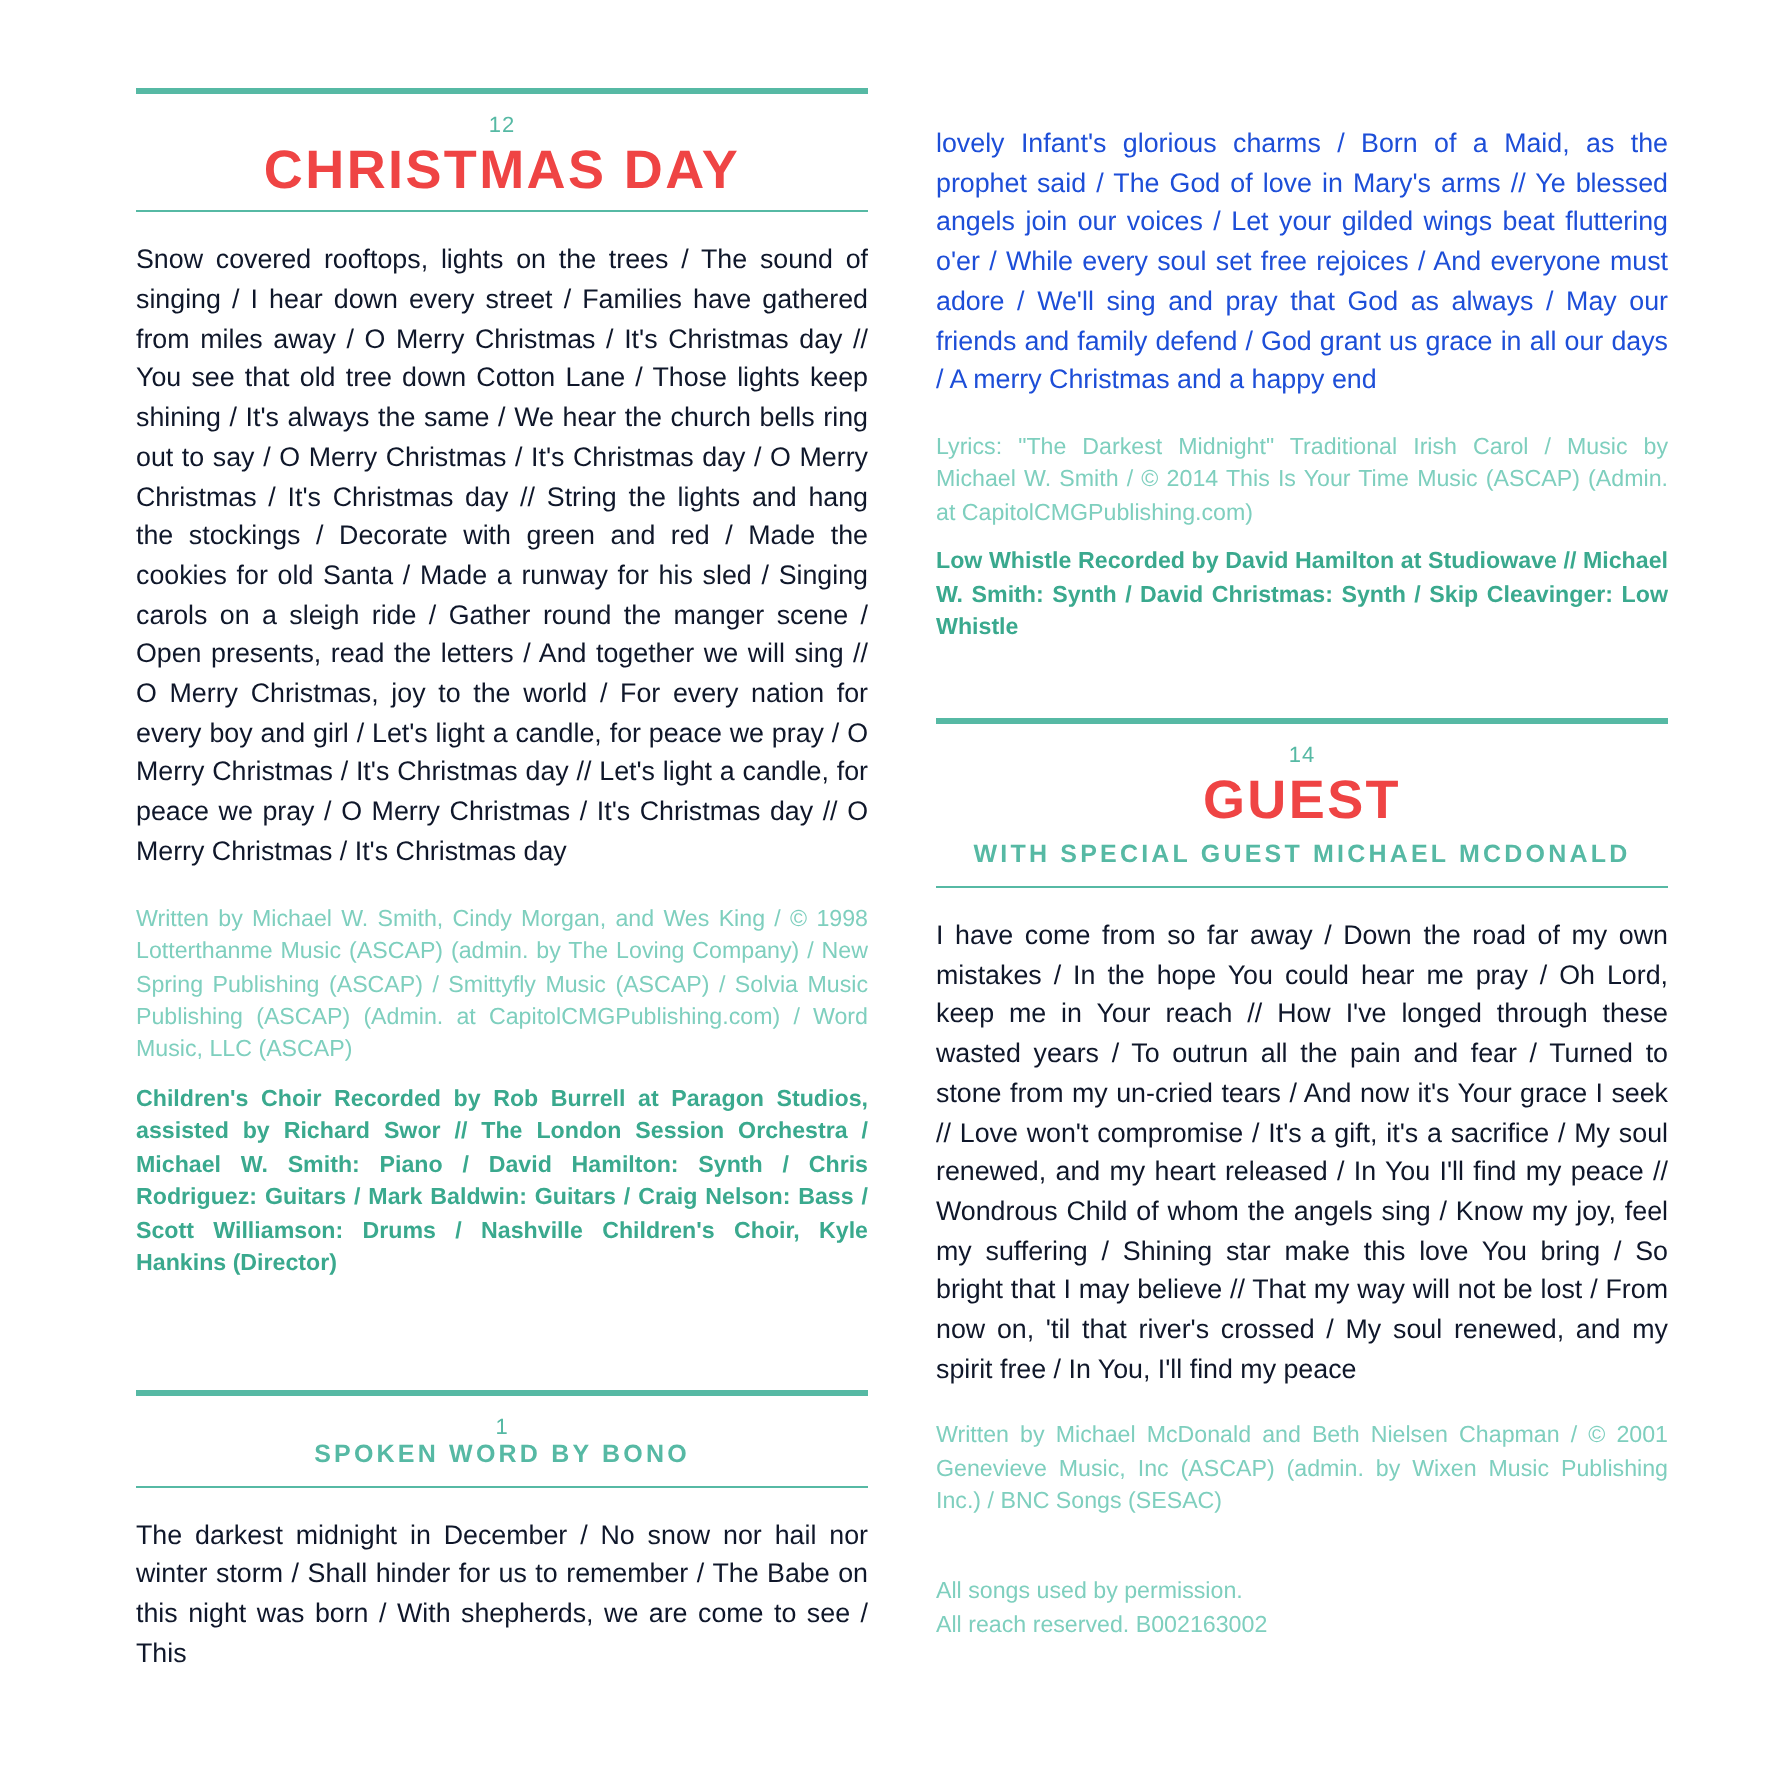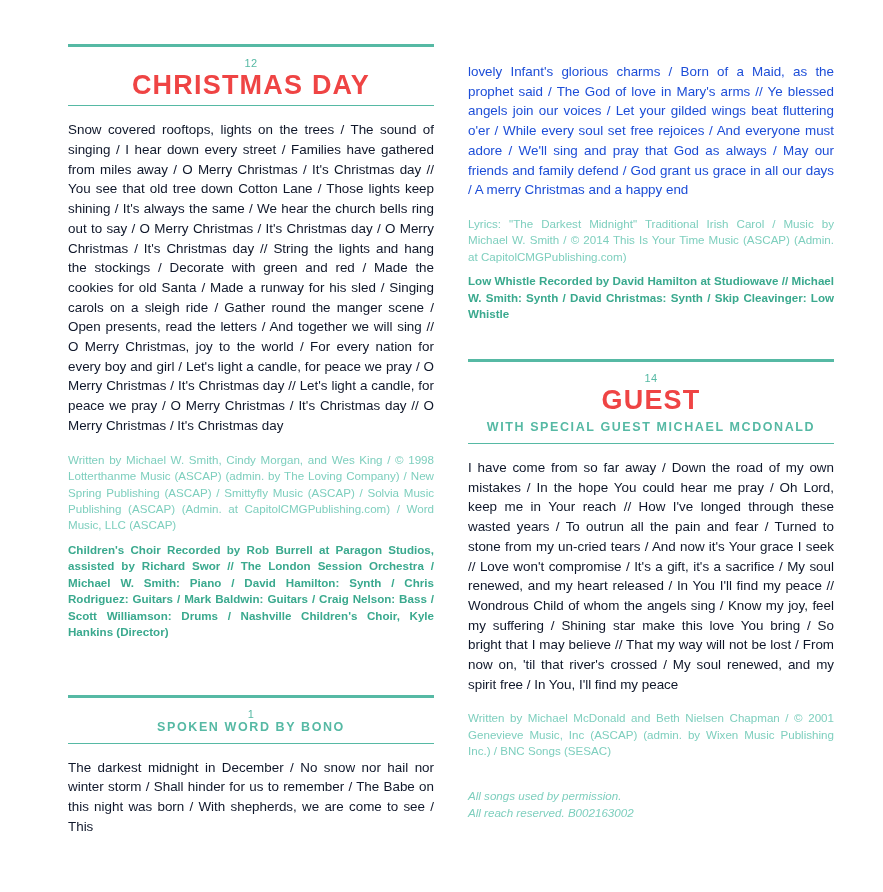--- a/index.html
+++ b/index.html
@@ -96,21 +96,20 @@
     line-height: 1.42;
     color: #3aa98e;
     font-weight: bold;
     text-align: justify;
     margin: 0 0 10px 0;
   }
   .footer-note {
     font-size: 11.6px;
     line-height: 1.45;
     color: #7ecfbe;
-    font-style: italic;
     margin-top: 28px;
   }
   .spacer-lg { height: 44px; }
   .spacer-md { height: 26px; }
   .continuation {
     font-size: 13.4px;
     line-height: 1.47;
     color: #1d4ed8;
     text-align: justify;
     margin: 18px 0 16px 0;

